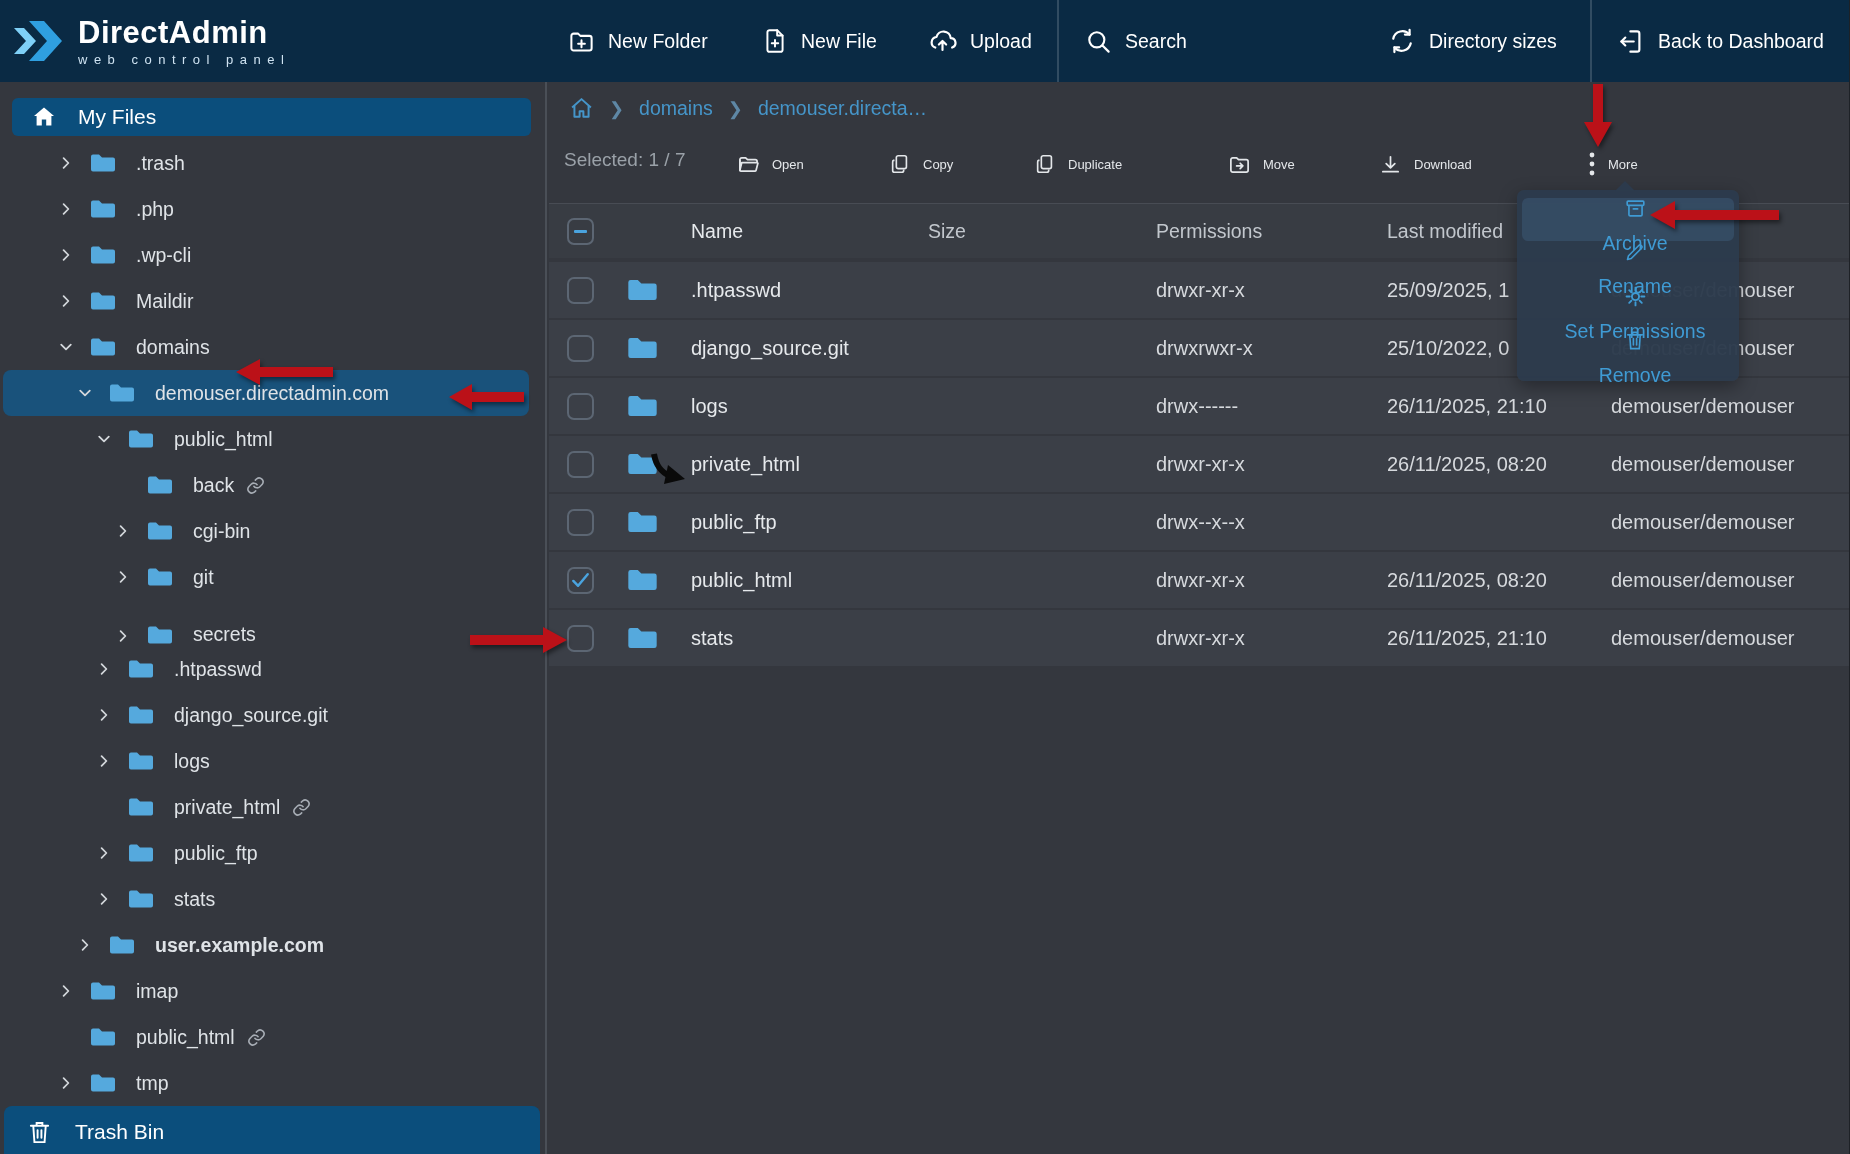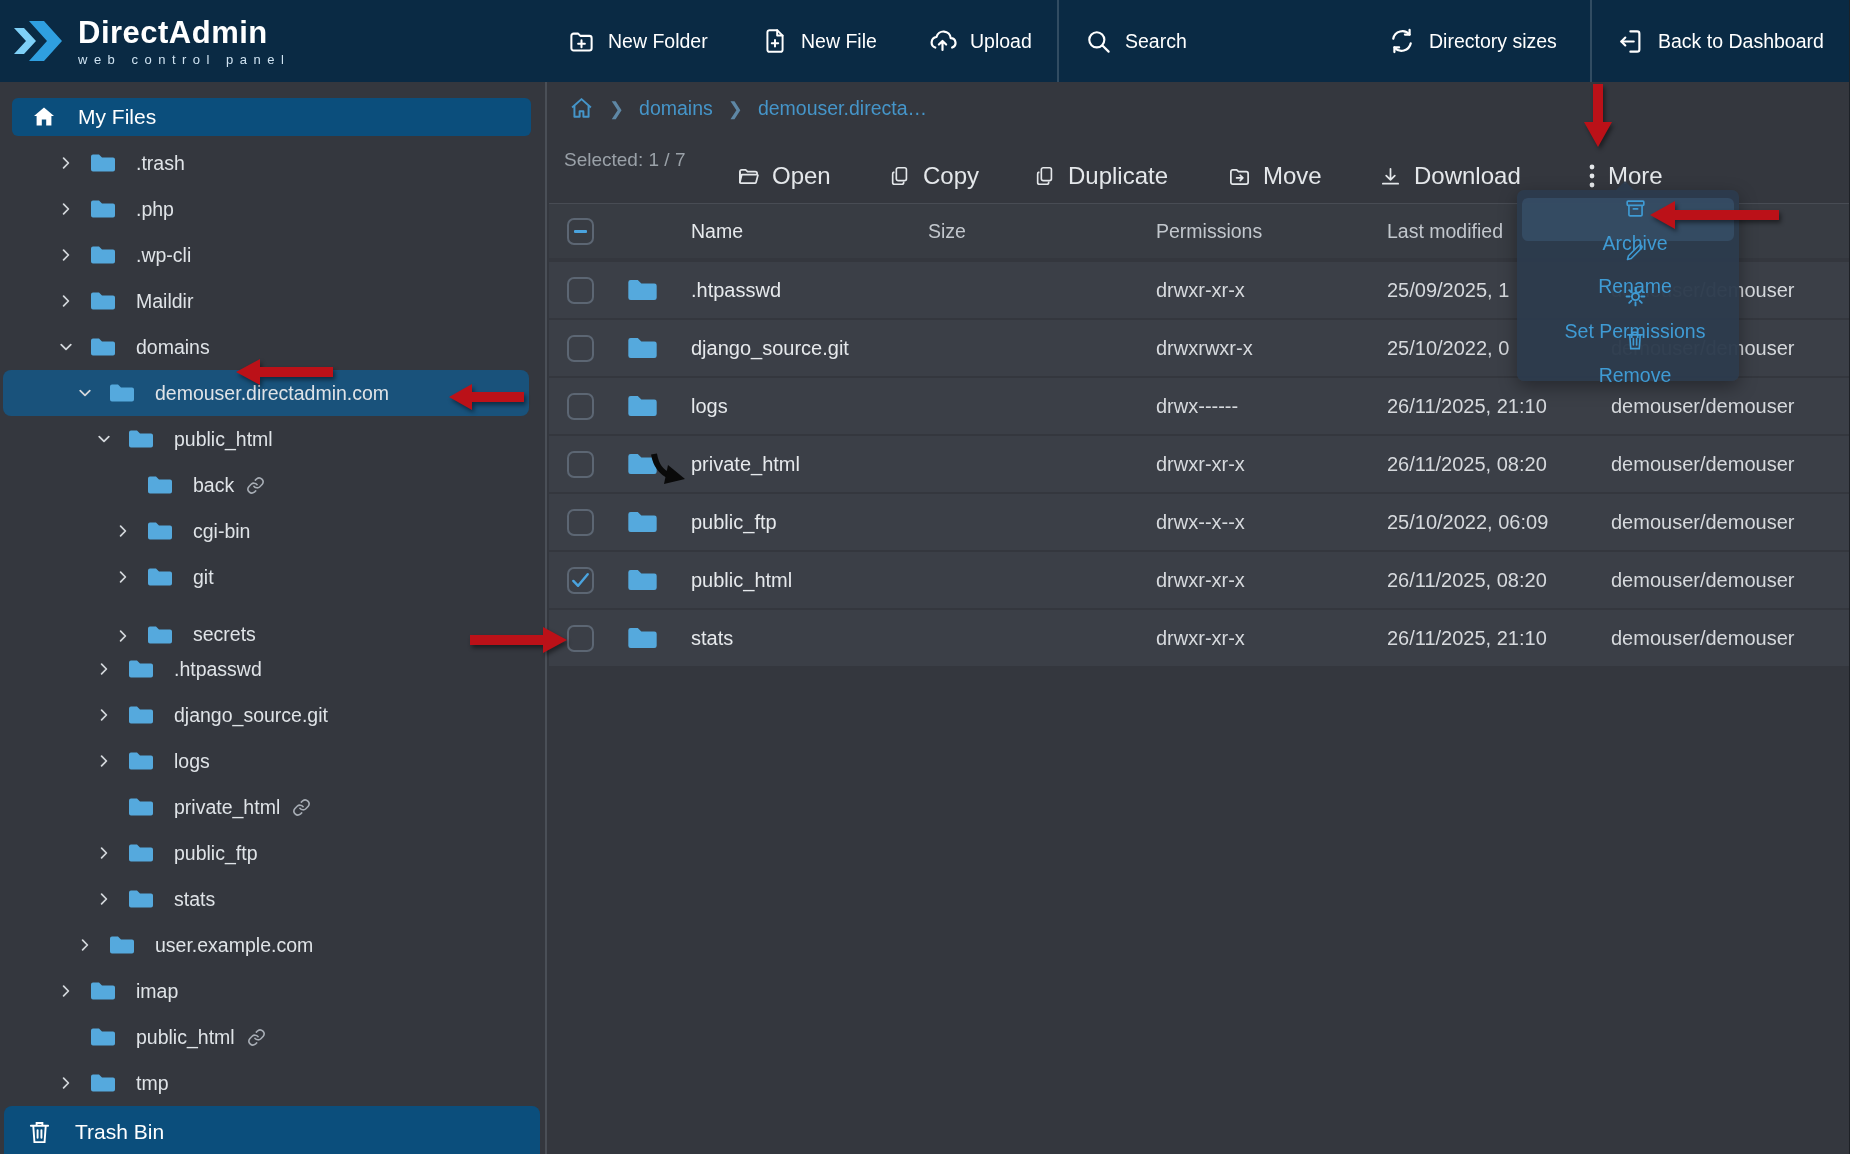--- a/index.html
+++ b/index.html
@@ -33,22 +33,22 @@
          border-radius:8px 8px 0 0;display:flex;align-items:center;gap:24px;padding-left:24px;
          font-size:21px;font-weight:500;color:#fff;cursor:pointer;box-sizing:border-box;}
   
   .main{position:absolute;left:549px;top:82px;width:1301px;height:1072px;}
   .crumbs{position:absolute;left:20px;top:0;height:53px;display:flex;align-items:center;gap:15px;
           font-size:19.5px;color:#4595c9;}
   .crumb{color:#4595c9;cursor:pointer;}
   .csep{color:#5e87a5;font-size:18px;}
   .abar{position:absolute;left:0;top:53px;width:100%;height:50px;}
   .sel-label{position:absolute;left:15px;top:0;height:50px;line-height:50px;font-size:19px;color:#9aa1a8;}
-  .abtn{position:absolute;top:16px;height:50px;display:flex;align-items:center;gap:12px;
-        font-size:24px;color:#e4e7ea;cursor:pointer;white-space:nowrap;}
+  .abtn{position:absolute;top:4px;height:50px;display:flex;align-items:center;gap:12px;
+        font-size:13px;color:#e4e7ea;cursor:pointer;white-space:nowrap;}
   
   .thead{position:absolute;left:0;top:121px;width:100%;height:54px;background:#383c43;
          border-top:1px solid #484c54;font-size:19.5px;color:#c2c7cd;}
   .thead .col, .frow .col{position:absolute;top:0;height:100%;display:flex;align-items:center;}
   #rows{position:absolute;left:0;top:180px;width:100%;}
   .frow{position:relative;height:56px;margin-bottom:2px;background:#3b3f47;font-size:20px;color:#d6d9dd;}
   .c-check{left:18px;} .c-fold{left:78px;} .c-name{left:142px;color:#e6e9ec;}
   .c-size{left:379px;} .c-perm{left:607px;} .c-date{left:838px;} .c-owner{left:1062px;}
   .cb{width:27px;height:27px;border:2px solid #5c6673;border-radius:7px;box-sizing:border-box;
       display:flex;align-items:center;justify-content:center;cursor:pointer;background:transparent;}
@@ -383,21 +383,21 @@
               <path d="M7 4l6 6-6 6"></path>
             </svg>
           </span>
           <span class="tfold">
             <svg width="26" height="22" viewBox="0 0 26 22">
               <path d="M1,4.5a2,2 0 012-2h6l3,3h11a2,2 0 012,2v10a2,2 0 01-2,2H3a2,2 0 01-2-2z" fill="#55a9dd"></path>
             </svg>
           </span>
           <span>stats</span>
         </div>
-        <div class="trow-side" style="padding-left: 75px;">
+        <div class="trow-side" style="padding-left: 75px; font-weight: bold;">
           <span class="chev">
             <svg width="16" height="16" viewBox="0 0 20 20" fill="none" stroke="#d3d7db" stroke-width="2.2" stroke-linecap="round" stroke-linejoin="round">
               <path d="M7 4l6 6-6 6"></path>
             </svg>
           </span>
           <span class="tfold">
             <svg width="26" height="22" viewBox="0 0 26 22">
               <path d="M1,4.5a2,2 0 012-2h6l3,3h11a2,2 0 012,2v10a2,2 0 01-2,2H3a2,2 0 01-2-2z" fill="#55a9dd"></path>
             </svg>
           </span>
@@ -606,21 +606,20 @@
             <span class="cb"></span>
           </span>
           <span class="col c-fold">
             <svg width="31" height="26" viewBox="0 0 26 22">
               <path d="M1,4.5a2,2 0 012-2h6l3,3h11a2,2 0 012,2v10a2,2 0 01-2,2H3a2,2 0 01-2-2z" fill="#55a9dd"></path>
             </svg>
           </span>
           <span class="col c-name">public_ftp</span>
           <span class="col c-size"></span>
           <span class="col c-perm">drwx--x--x</span>
-          <span class="col c-date">25/10/2022, 06:09</span>
           <span class="col c-owner">demouser/demouser</span>
         </div>
         <div class="frow">
           <span class="col c-check">
             <span class="cb">
               <svg width="23" height="23" viewBox="0 0 24 24" fill="none" stroke="#4aa3de" stroke-width="2.6" stroke-linecap="round" stroke-linejoin="round">
                 <path d="M4.5 12.5l5 5L19.5 5.5"></path>
               </svg>
             </span>
           </span>

